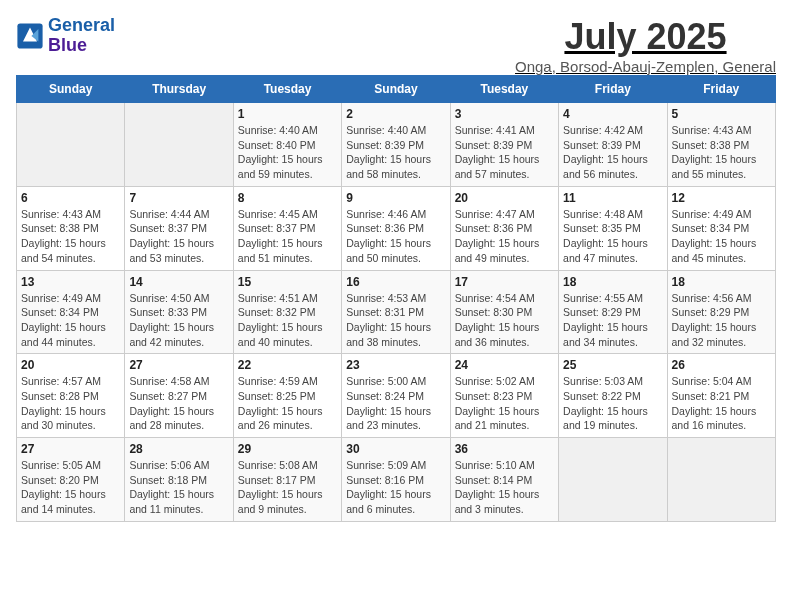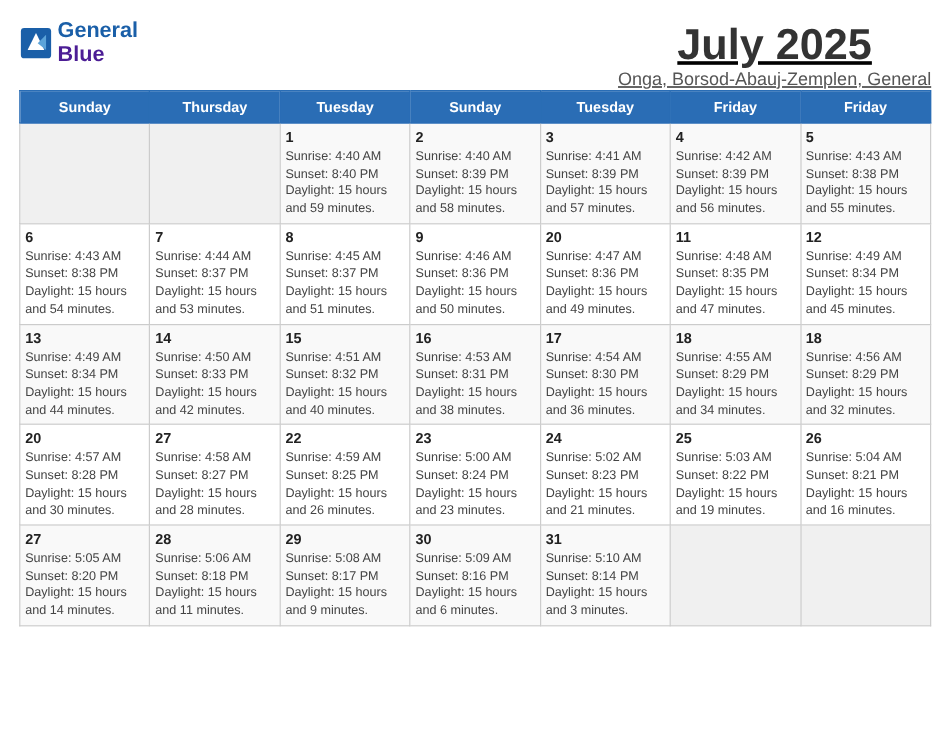--- a/index.html
+++ b/index.html
@@ -245,20 +245,20 @@
         </td>
         <td>
           <div class="day-num">29</div>
           <div class="day-info">Sunrise: 5:08 AM<br>Sunset: 8:17 PM<br>Daylight: 15 hours and 9 minutes.</div>
         </td>
         <td>
           <div class="day-num">30</div>
           <div class="day-info">Sunrise: 5:09 AM<br>Sunset: 8:16 PM<br>Daylight: 15 hours and 6 minutes.</div>
         </td>
         <td>
-          <div class="day-num">31</div>
+          <div class="day-num">36</div>
           <div class="day-info">Sunrise: 5:10 AM<br>Sunset: 8:14 PM<br>Daylight: 15 hours and 3 minutes.</div>
         </td>
         <td class="empty-cell"></td>
         <td class="empty-cell"></td>
       </tr>
     </tbody>
 </table>
 
 </body></html>

